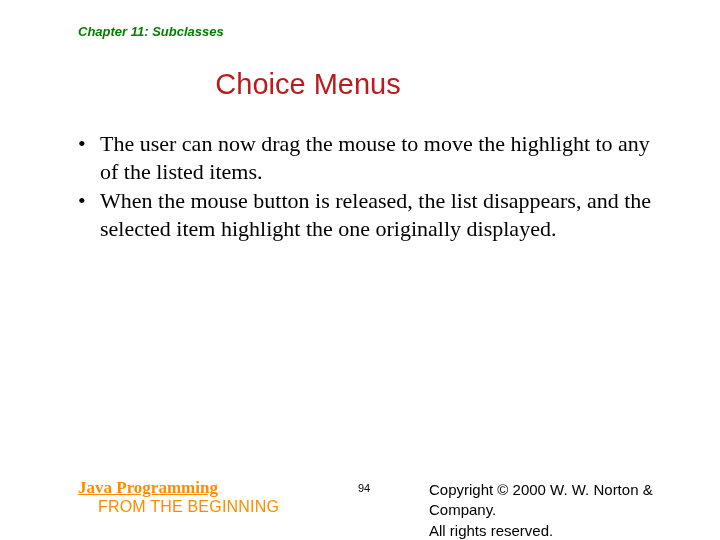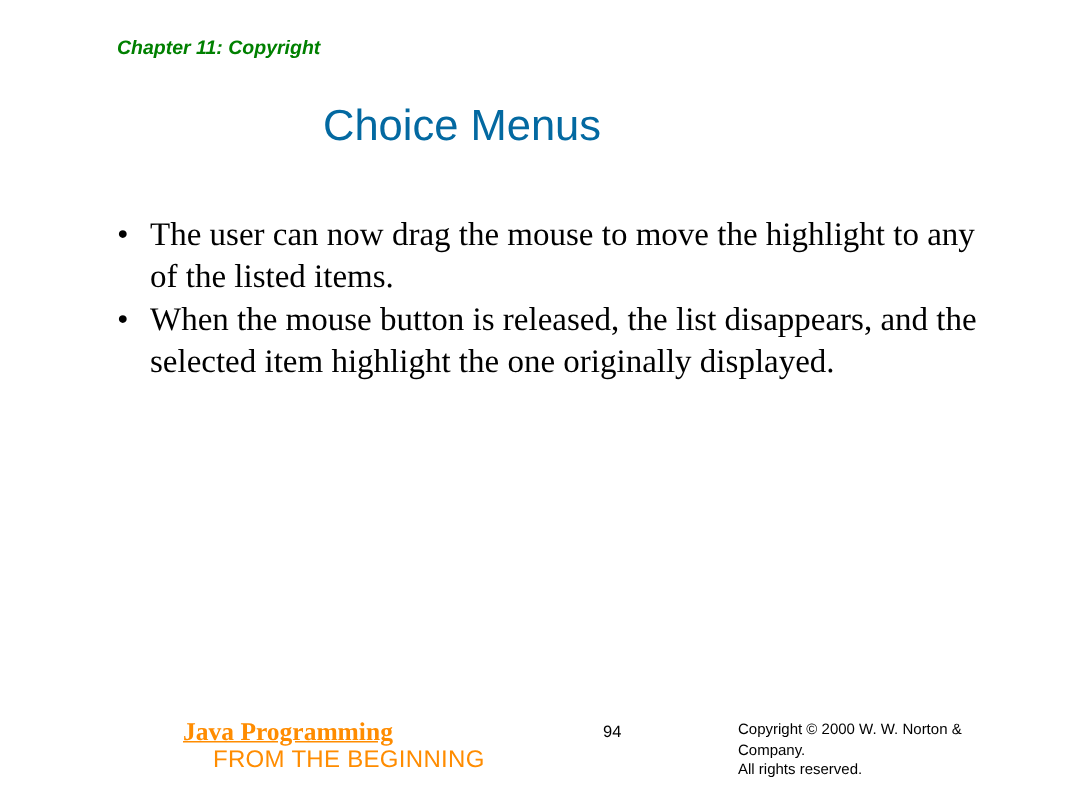--- a/index.html
+++ b/index.html
@@ -22,28 +22,27 @@
       color: #008000;
     }
     .slide-title {
       position: absolute;
       top: 68px;
       left: 0;
       width: 616px;
       text-align: center;
       font-family: Arial, Helvetica, sans-serif;
       font-size: 29px;
-      color: #0369a1;
+      color: #b91c1c;
     }
     .body-content {
       position: absolute;
       top: 130px;
       left: 78px;
       right: 60px;
-      margin-top: 12px;
     }
     .bullet-list {
       list-style: none;
     }
     .bullet-item {
       font-size: 22px;
       color: #000000;
       line-height: 1.25;
       margin-bottom: 2px;
       position: relative;
@@ -54,21 +53,20 @@
       position: absolute;
       left: 0;
       top: 0;
     }
     .footer {
       position: absolute;
       bottom: 22px;
       left: 78px;
       right: 40px;
       height: 40px;
-      margin-left: 44px;
     }
     .book-title {
       position: absolute;
       left: 0;
       top: 0;
       font-family: "Times New Roman", Times, serif;
       font-weight: bold;
       font-size: 17px;
       text-decoration: underline;
       color: #ff8c00;
@@ -85,32 +83,32 @@
     .page-number {
       position: absolute;
       left: 280px;
       top: 4px;
       font-family: Arial, Helvetica, sans-serif;
       font-size: 11px;
       color: #000000;
     }
     .copyright {
       position: absolute;
-      left: 370px;
+      left: 351px;
       top: 2px;
       font-family: Arial, Helvetica, sans-serif;
-      font-size: 10px;
+      font-size: 15px;
       color: #000000;
       line-height: 1.35;
     }
   </style>
 </head>
 <body>
 
-<div class="chapter-label">Chapter 11: Copyright</div>
+<div class="chapter-label">Chapter 11: Subclasses</div>
 
 <div class="slide-title">Choice Menus</div>
 
 <div class="body-content">
   <ul class="bullet-list">
     <li class="bullet-item">The user can now drag the mouse to move the highlight to any of the listed items.</li>
     <li class="bullet-item">When the mouse button is released, the list disappears, and the selected item highlight the one originally displayed.</li>
   </ul>
 </div>
 

